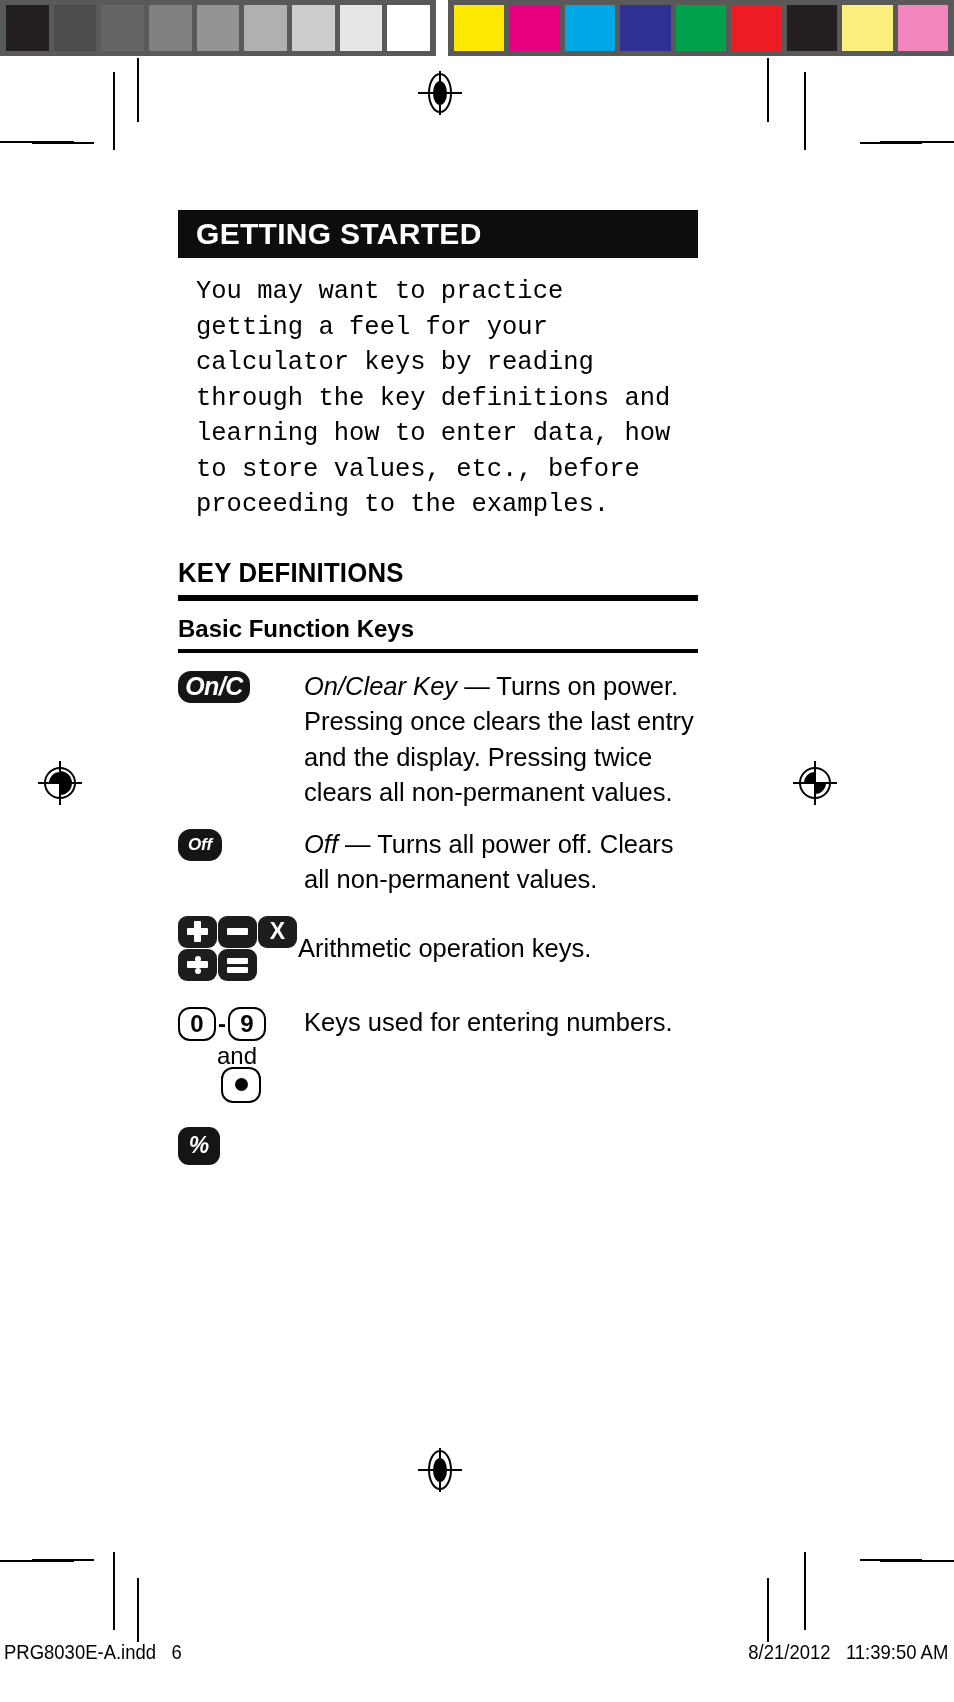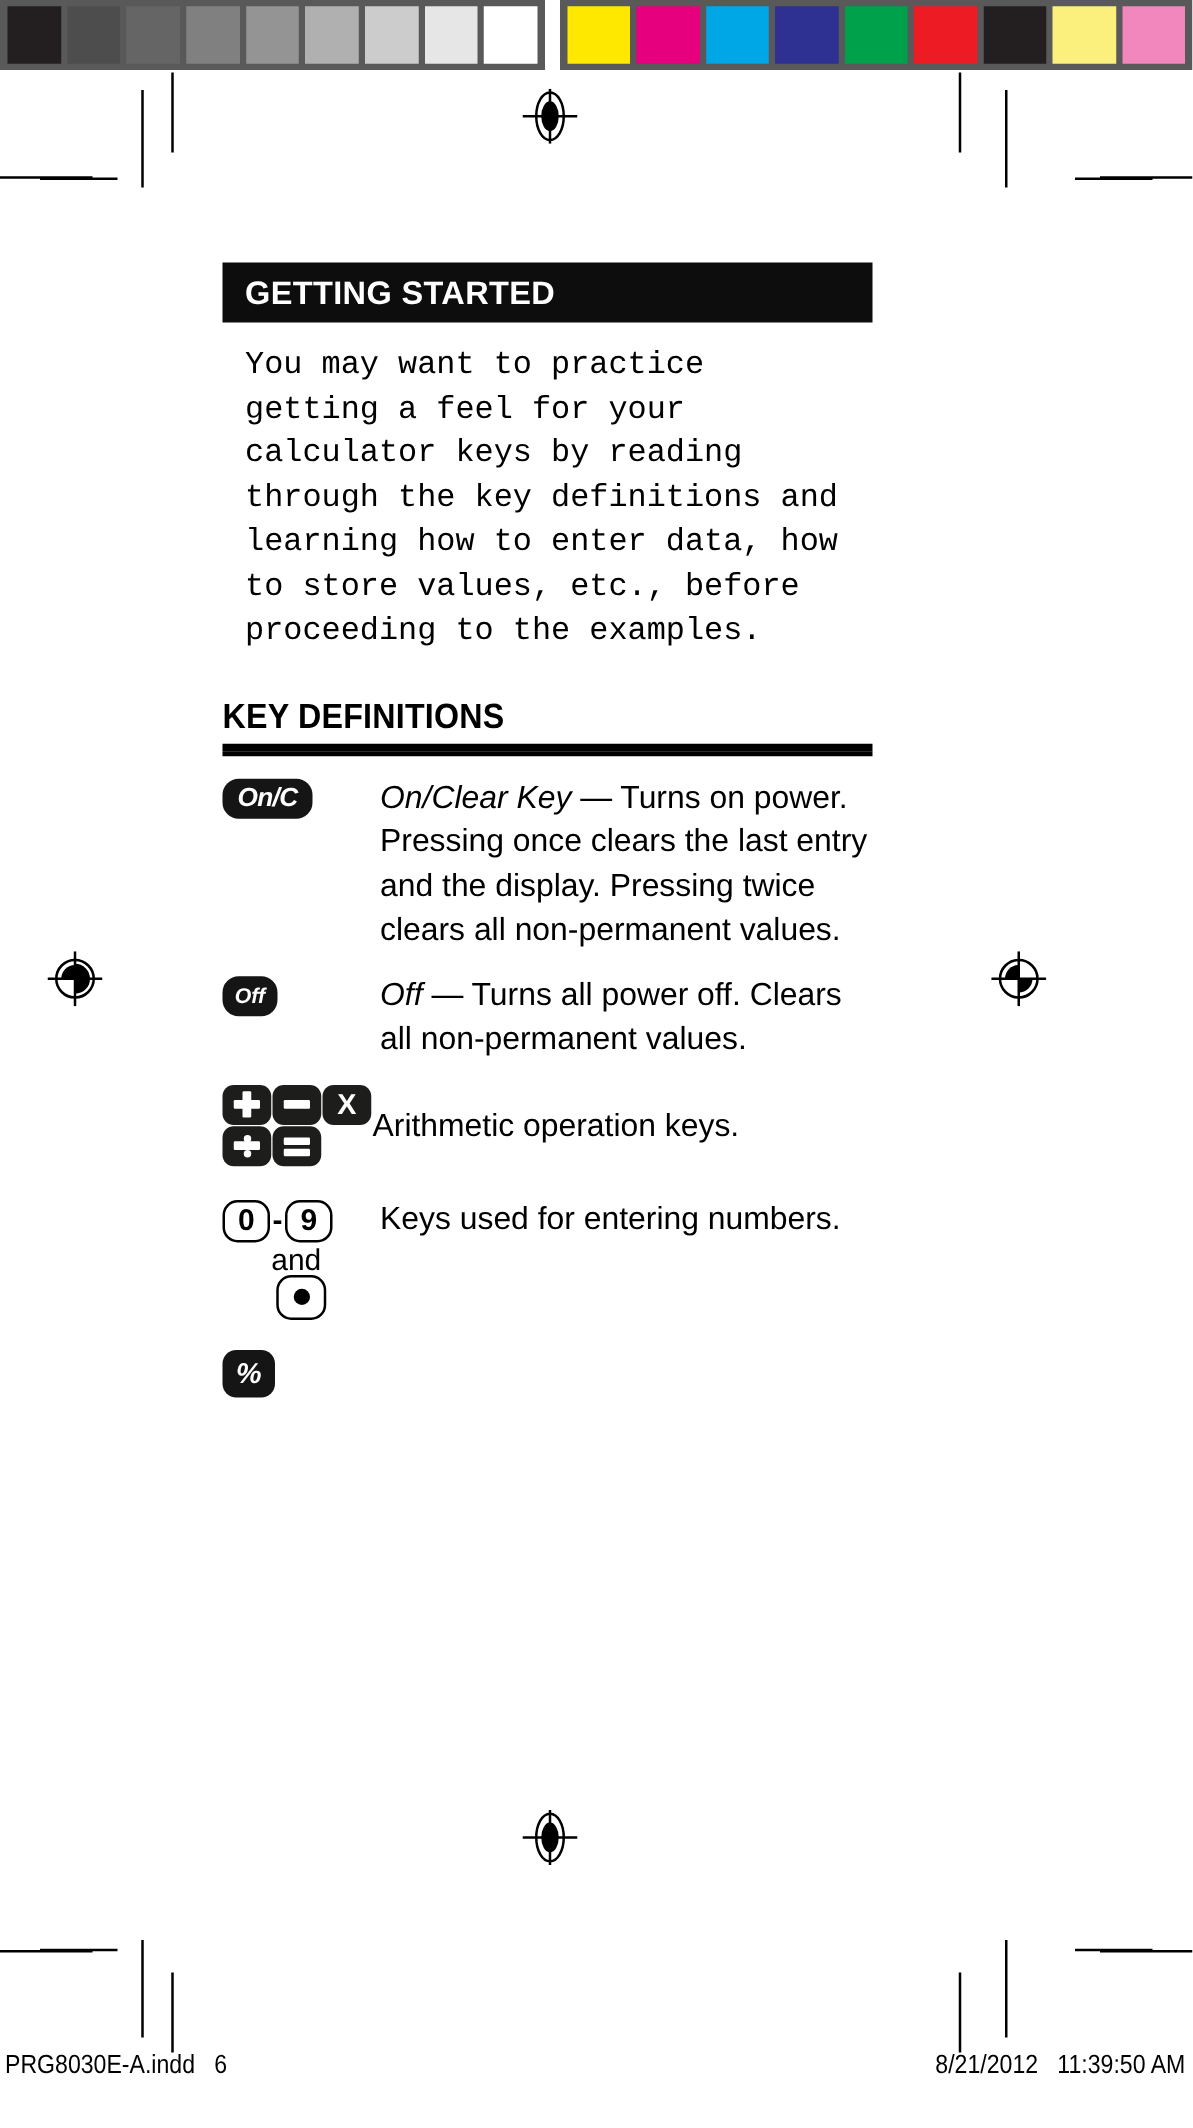--- a/index.html
+++ b/index.html
@@ -64,21 +64,21 @@
     position: absolute;
     left: 178px;
     top: 210px;
     width: 520px;
   }
 
   .section-banner {
     background: #0d0d0d;
     color: #ffffff;
     font-weight: bold;
-    font-size: 26px;
+    font-size: 30px;
     letter-spacing: 0.3px;
     padding: 12px 0 12px 18px;
     box-sizing: border-box;
     width: 520px;
     height: 48px;
     line-height: 24px;
   }
 
   .intro {
     font-size: 25.5px;
@@ -147,21 +147,21 @@
     background: #151515;
     color: #ffffff;
     border-radius: 13px;
     font-style: italic;
     font-weight: bold;
     box-sizing: border-box;
   }
   .key-onc {
     width: 72px;
     height: 32px;
-    font-size: 21px;
+    font-size: 25px;
     letter-spacing: -0.5px;
   }
   .key-off {
     width: 44px;
     height: 32px;
     font-size: 17px;
   }
   .key-pct {
     width: 42px;
     height: 38px;
@@ -365,20 +365,21 @@
 
 <div class="content">
 
   <div class="section-banner">GETTING STARTED</div>
 
   <p class="intro">You may want to practice getting a feel for your calculator keys by reading through the key definitions and learning how to enter data, how to store values, etc., before proceeding to the examples.</p>
 
   <div class="h-keydefs">KEY DEFINITIONS</div>
   <div class="rule-thick"></div>
 
+  <div class="h-basic">Basic Function Keys</div>
   <div class="rule-thin"></div>
 
   <div class="keyrow">
     <div class="keycol">
       <span class="key-black key-onc">On/C</span>
     </div>
     <div class="defcol">
       <span class="term">On/Clear Key</span><span> — </span><span>Turns on power. Pressing once clears the last entry and the display. Pressing twice clears all non-permanent values.</span>
     </div>
   </div>

